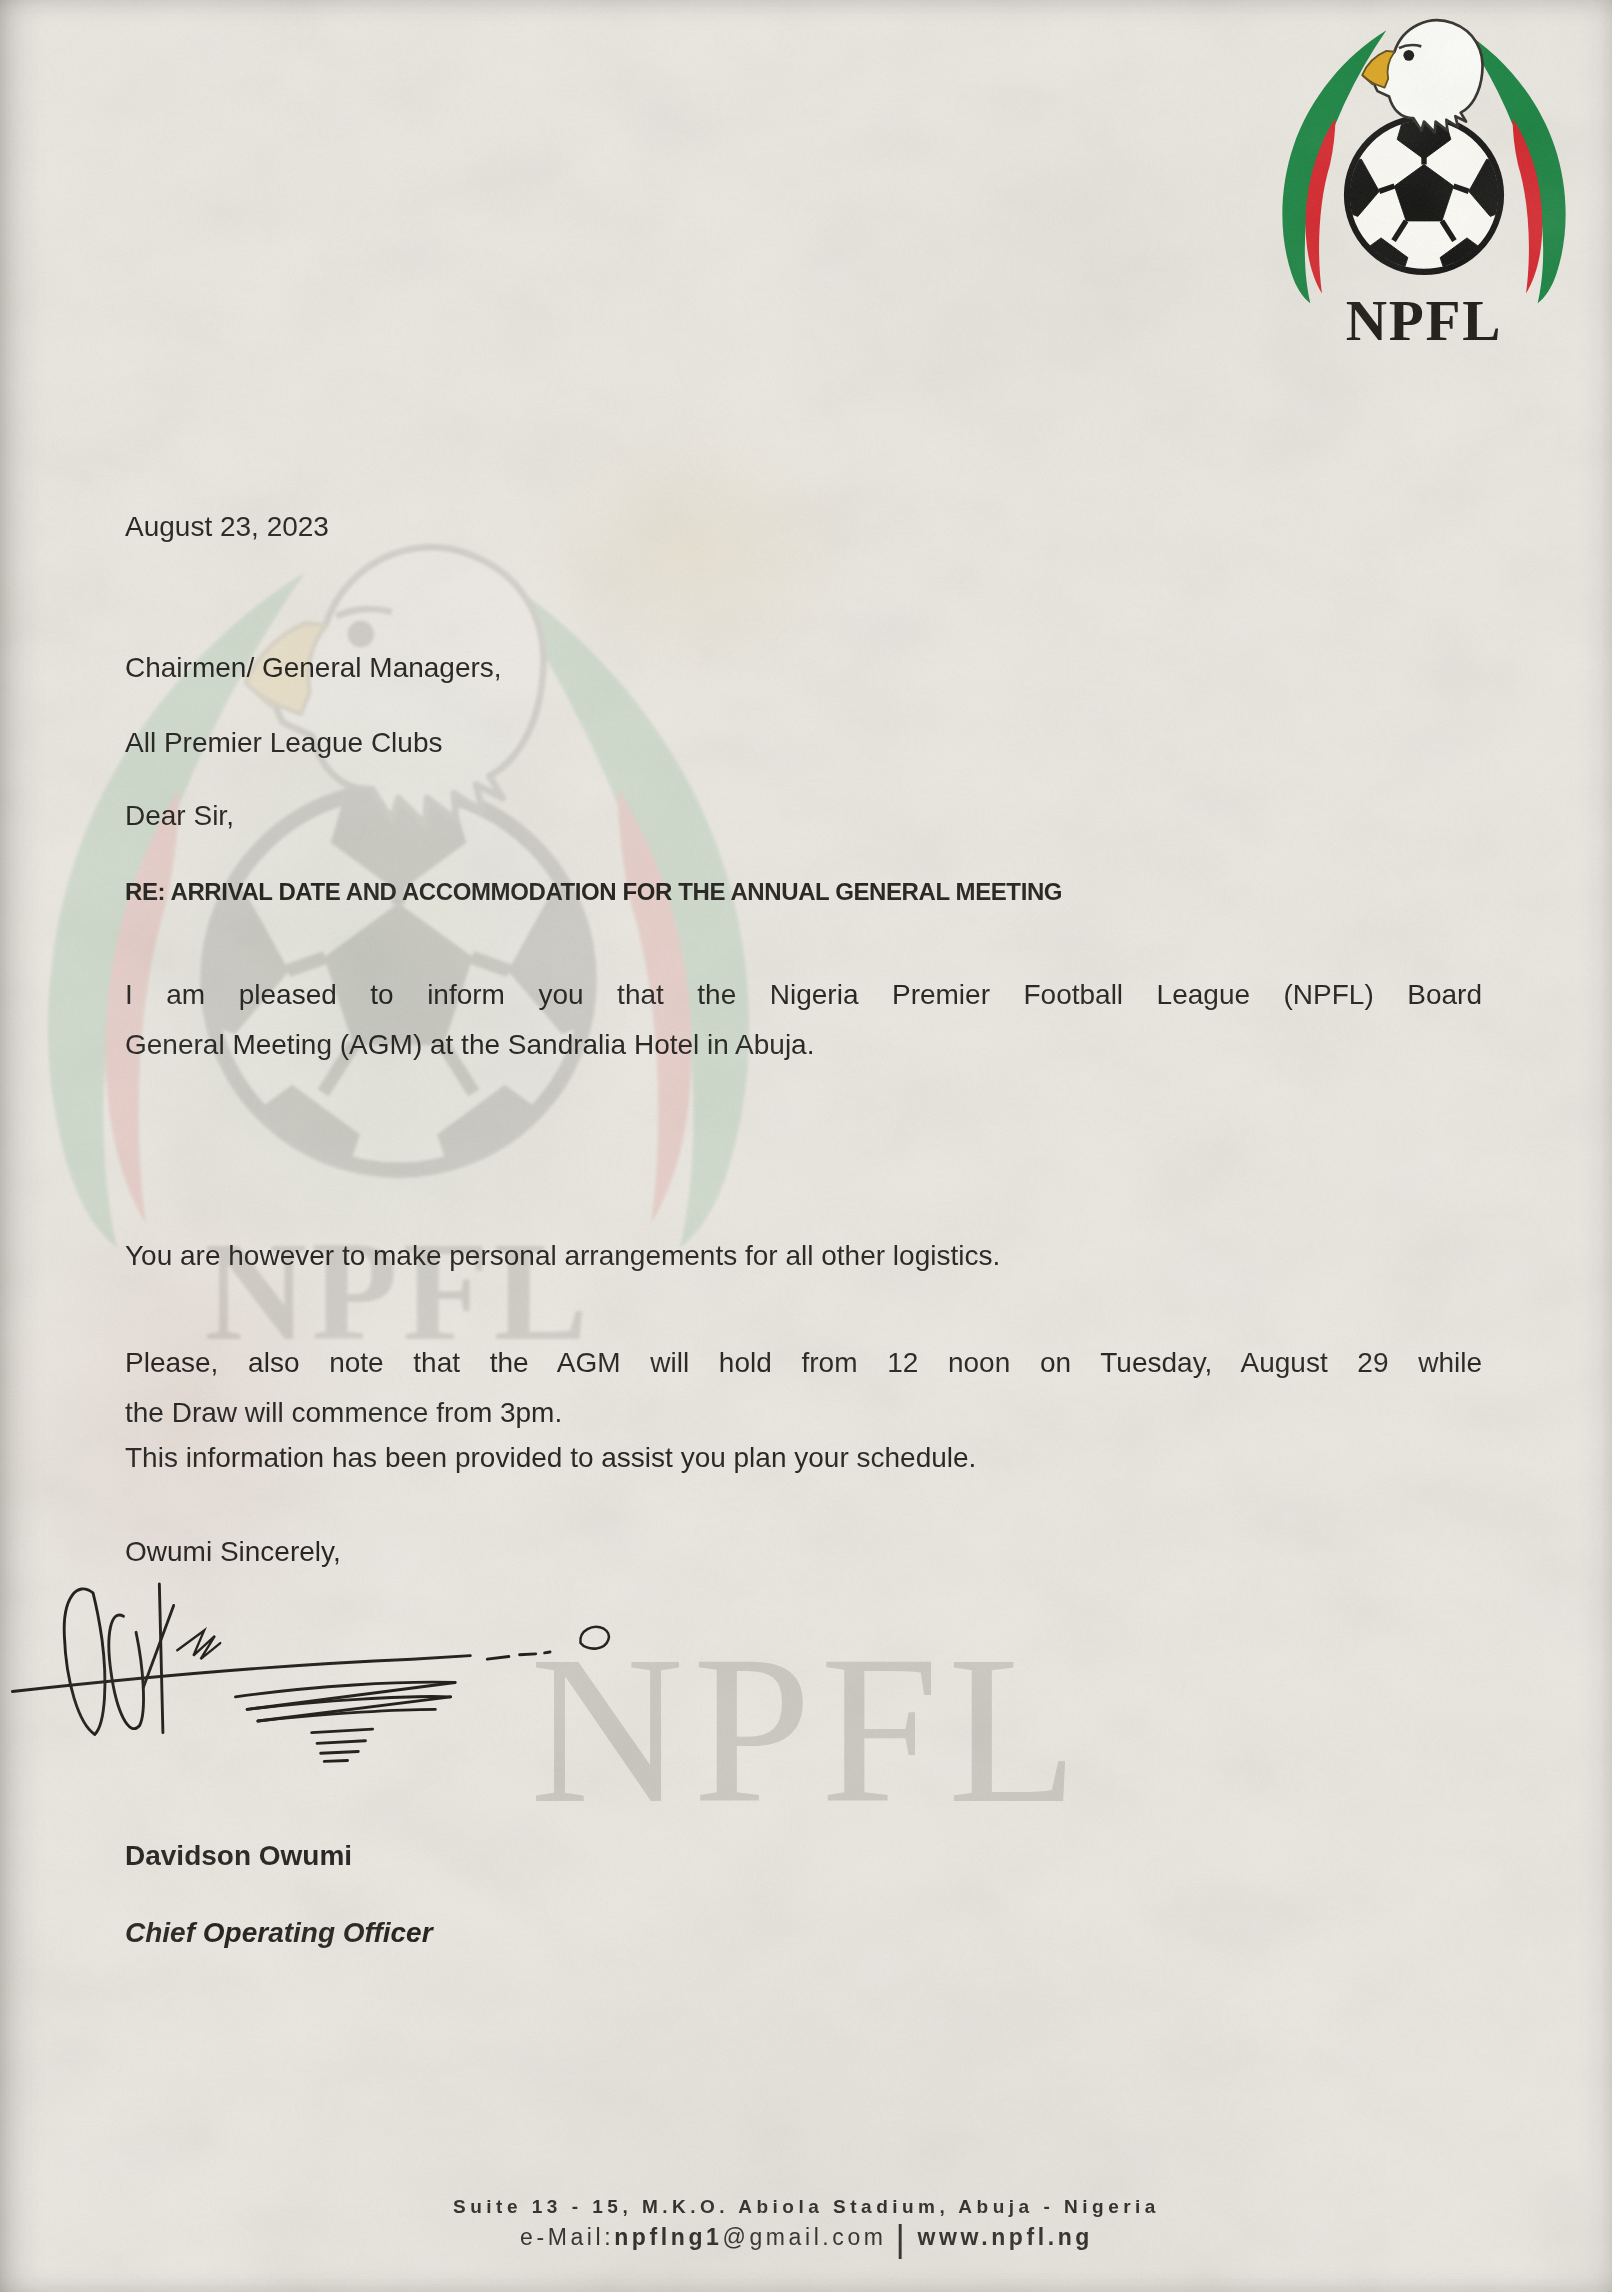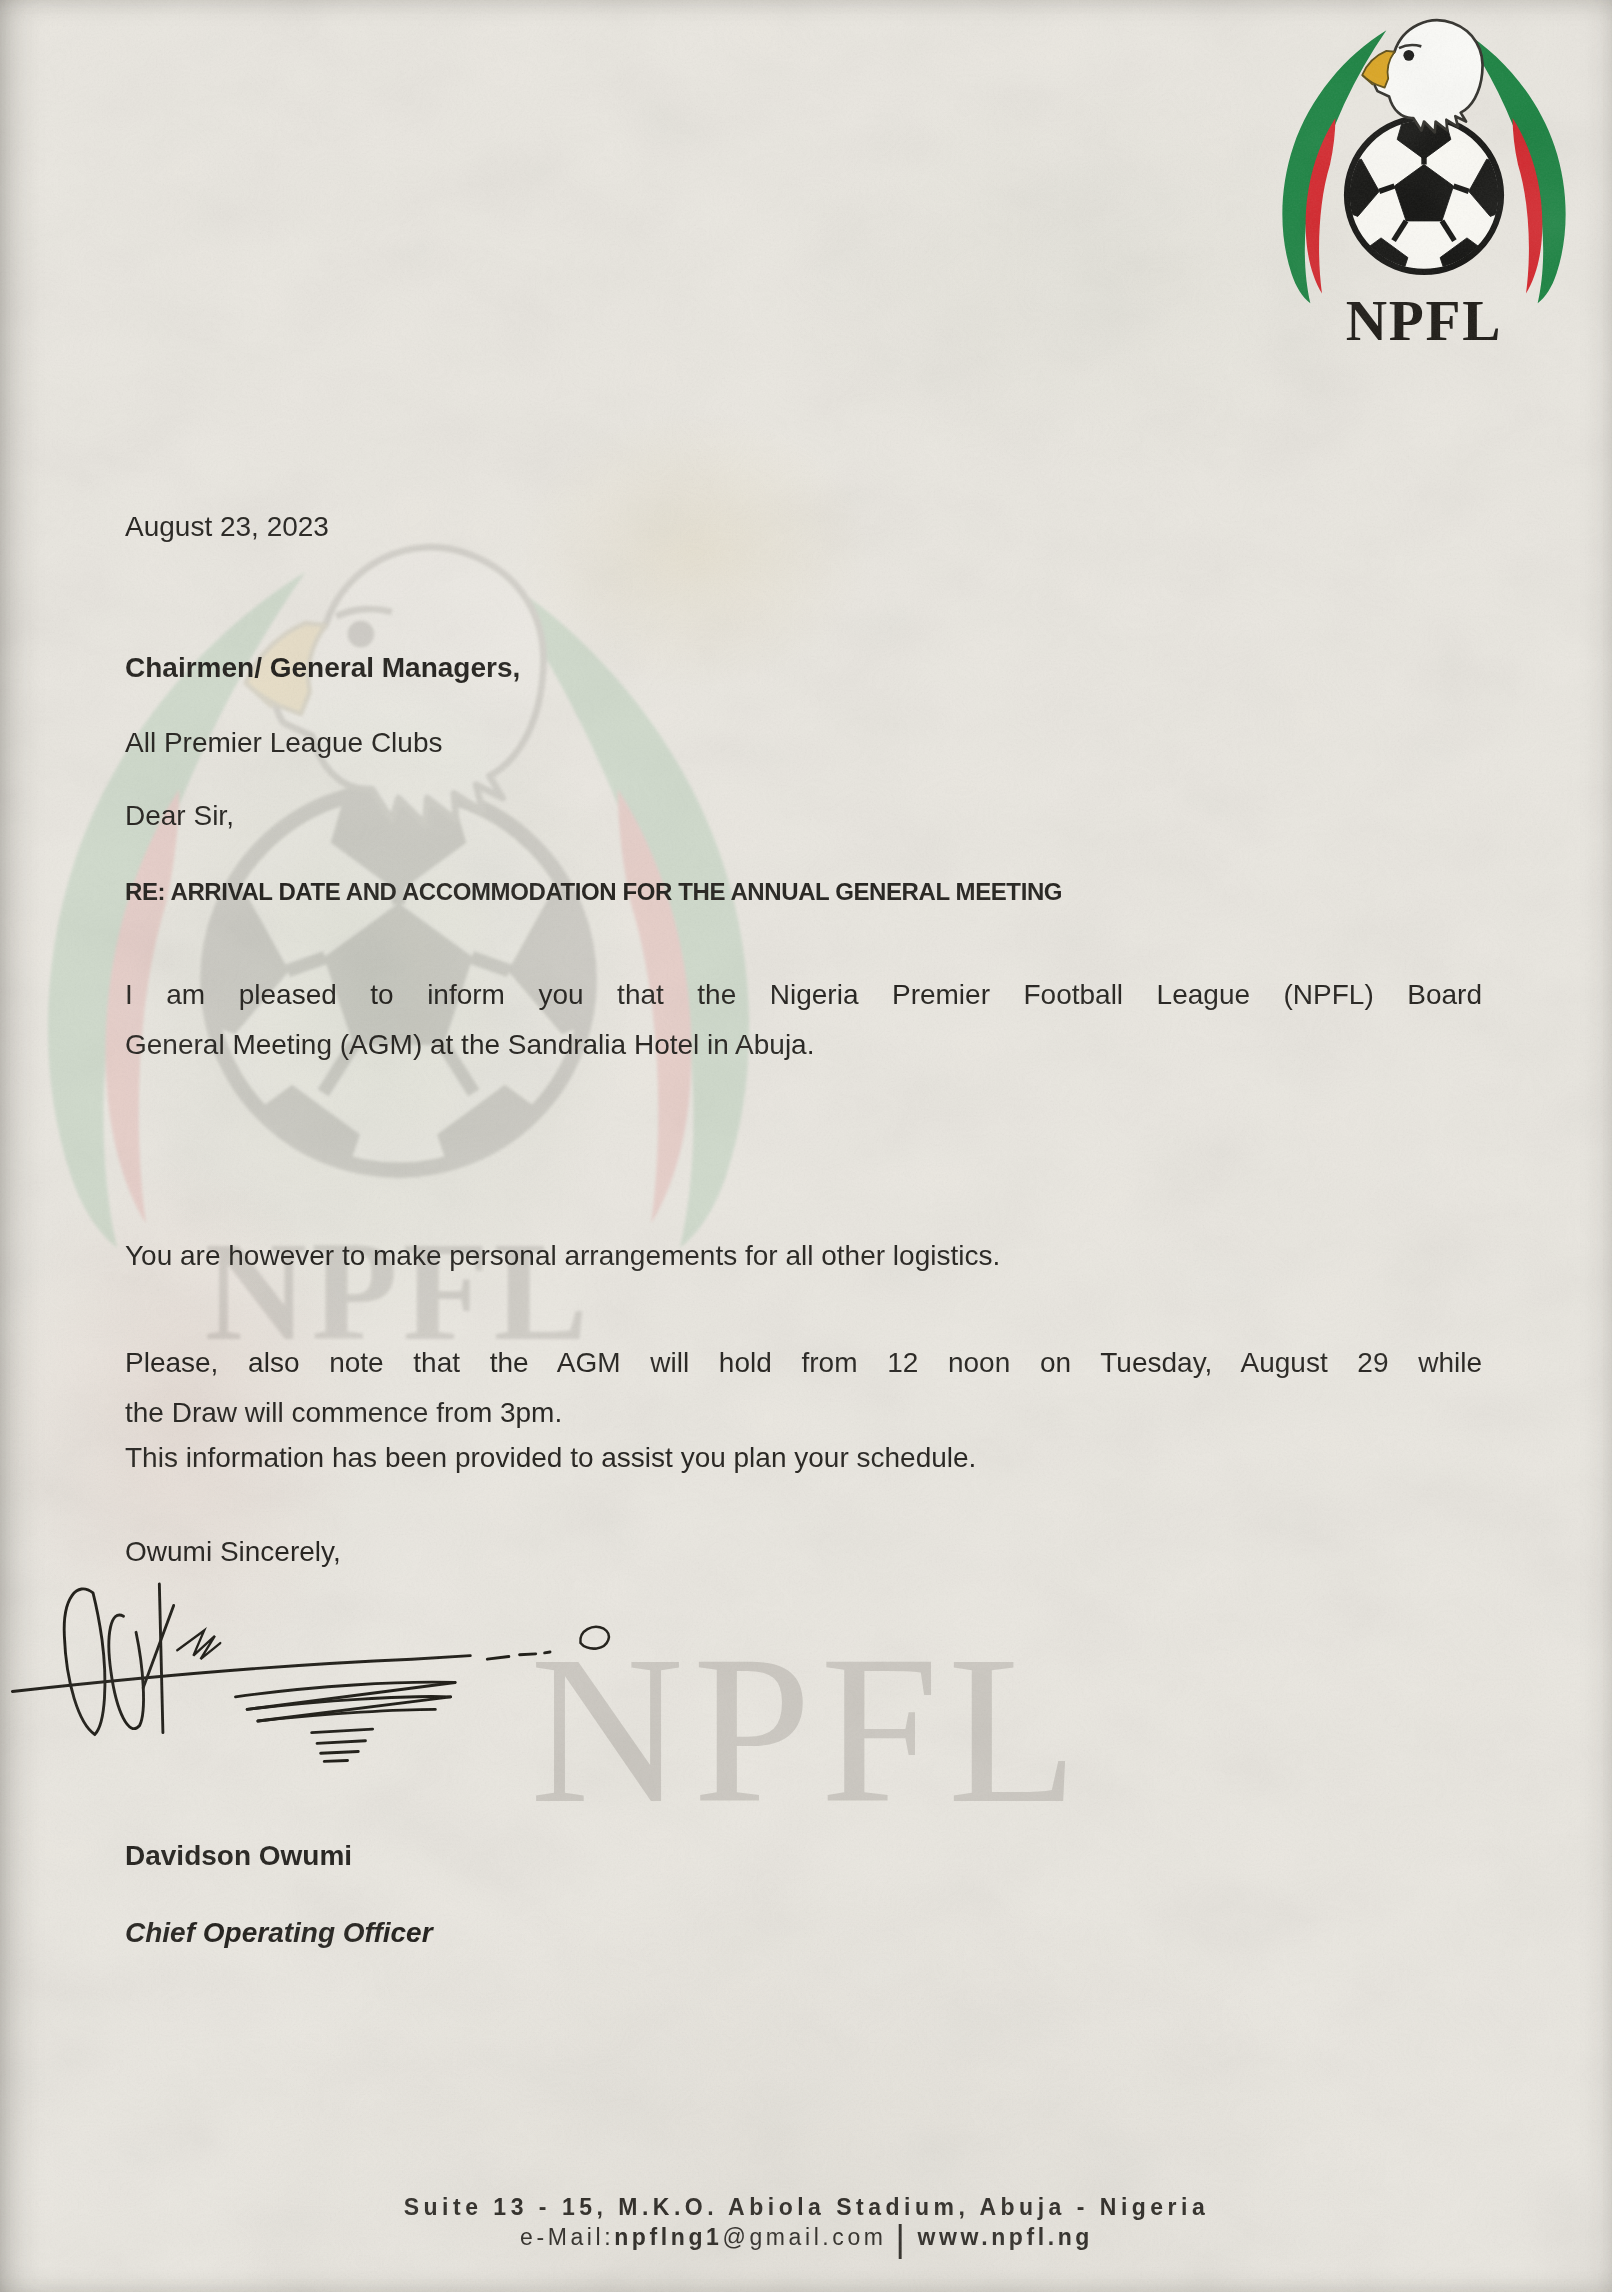--- a/index.html
+++ b/index.html
@@ -36,30 +36,30 @@
   }
   .wm-text{
     position:absolute;left:530px;top:1623px;z-index:2;
     font-family:"Liberation Serif","DejaVu Serif",serif;
     font-size:213px;line-height:1;letter-spacing:9px;
     color:rgba(104,101,91,0.24);
   }
   .blk{position:absolute;left:125px;width:1357px;z-index:5;}
   .line{line-height:50px;font-size:28px;white-space:nowrap;}
   .jl{text-align:justify;text-align-last:justify;white-space:normal;margin-top:30px;}
-  .b{font-weight:bold;}
+  .b{font-weight:normal;}
   .subject{font-size:24px;font-weight:bold;letter-spacing:-0.4px;line-height:50px;white-space:nowrap;}
   .sig{position:absolute;left:7.2px;top:1573px;width:690px;height:193px;z-index:5;}
   .signer-name{font-weight:bold;}
   .signer-title{font-weight:bold;font-style:italic;}
   .footer{
     position:absolute;left:0;top:2192px;width:100%;z-index:5;
     text-align:center;color:#2a2722;
   }
-  .footer .f1{font-size:23px;font-weight:bold;letter-spacing:4.5px;line-height:30px;}
+  .footer .f1{font-size:19px;font-weight:bold;letter-spacing:4.5px;line-height:30px;}
   .footer .f2{font-size:23px;letter-spacing:3.6px;line-height:30px;font-weight:400;}
   .footer .f2 .b{font-weight:bold;}
   .footer .pipe{font-weight:300;font-size:36px;vertical-align:-6.3px;margin:0 9px;display:inline-block;line-height:0;}
 </style>
 </head>
 <body>
 
 <div class="page">
 
   <div class="tint"></div>

